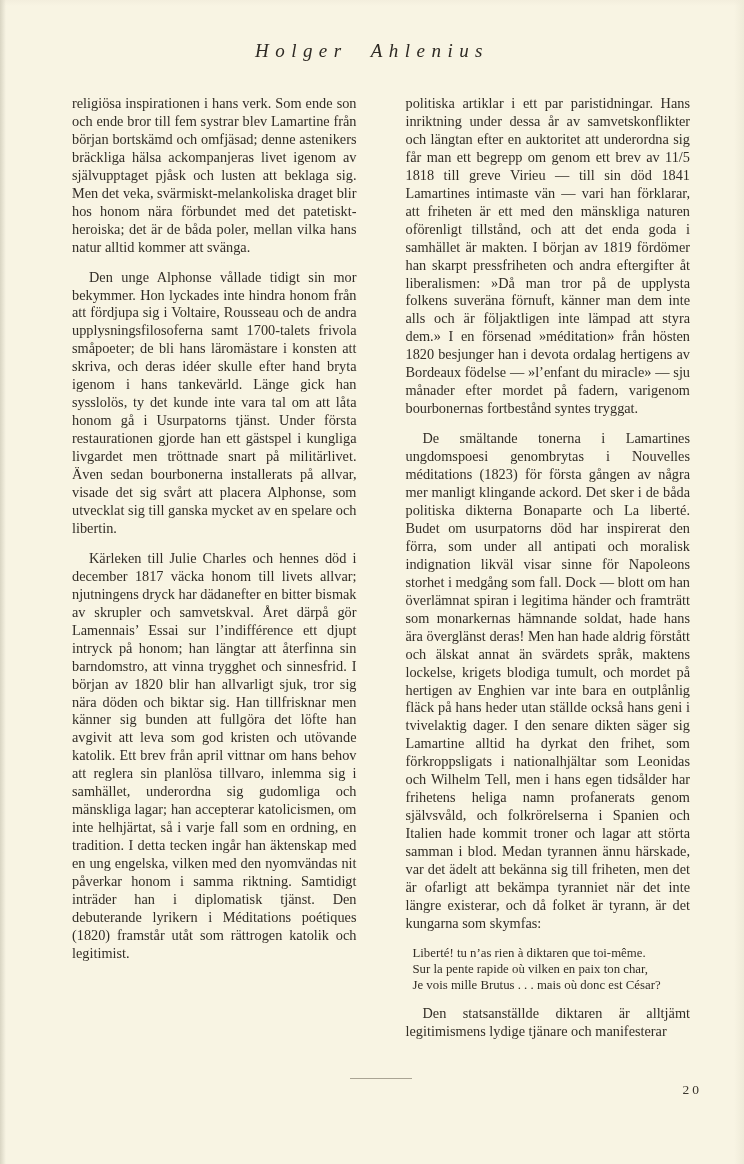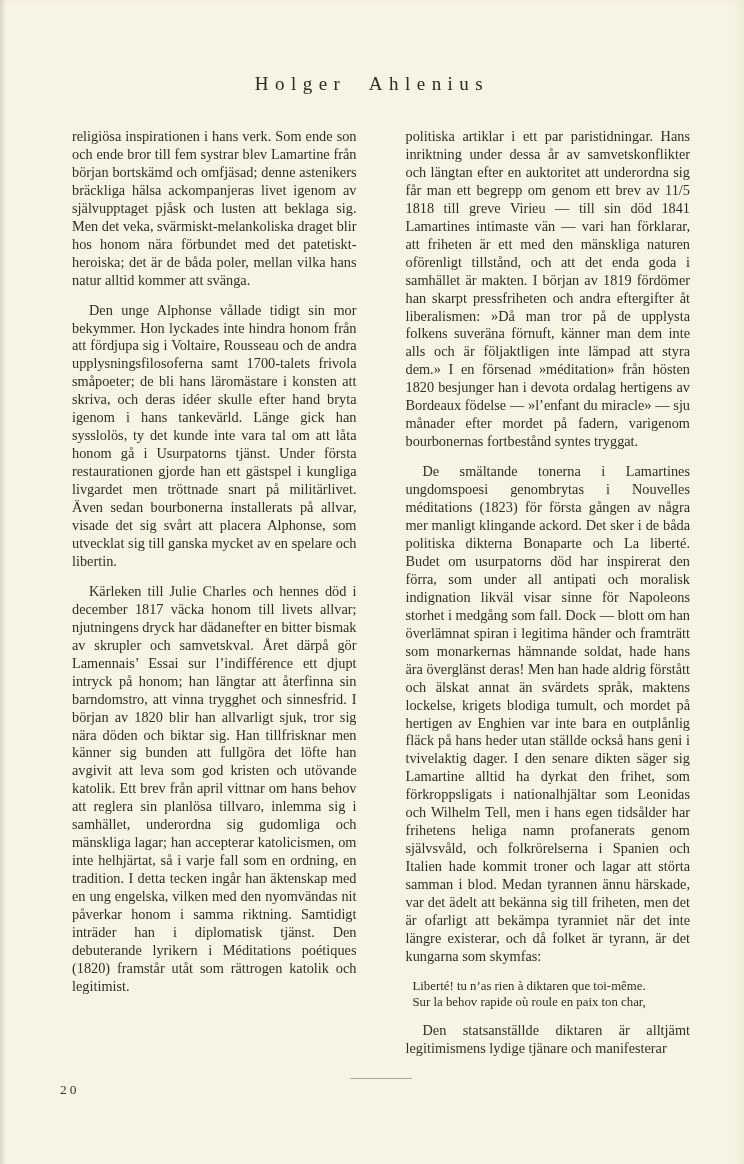--- a/index.html
+++ b/index.html
@@ -12,22 +12,23 @@
   }
   .page {
     position: absolute; inset: 0;
     background:
       linear-gradient(90deg, #d9d5c3 0px, rgba(248,244,227,0) 6px),
       linear-gradient(270deg, #efebd9 0px, rgba(248,244,227,0) 10px),
       linear-gradient(180deg, #f3eedd 0px, rgba(248,244,227,0) 6px),
       #f8f4e3;
   }
   .running-header {
-    margin-top: 73px;
+    margin-top: 40px;
     text-align: center;
+    font-style: italic;
     font-size: 19px;
     letter-spacing: 0.34em;
     word-spacing: 0.65em;
     color: #2e2a24;
   }
   .columns {
     display: flex;
     gap: 25px;
     margin: 21px 42px 0 60px;
     height: 992px;
@@ -47,21 +48,21 @@
   .verse {
     font-size: 12.8px;
     line-height: 16.2px;
     margin: 3px 0 3px 19px;
     text-align: left;
   }
   .footer {
     position: absolute;
     left: 60px; right: 42px;
     top: 1078px;
-    text-align: left;
+    text-align: right;
   }
   .footer-rule {
     width: 62px;
     margin: 0 auto 3px auto;
     border-top: 1px solid #aaa494;
     height: 0;
   }
   .page-number {
     font-size: 13.5px;
     letter-spacing: 3px;
@@ -78,21 +79,22 @@
     <div class="col" id="col-left">
         <p class="para"><span>religiösa inspirationen i hans verk. Som ende son och ende bror till fem systrar blev Lamartine från början bortskämd och omfjäsad; denne astenikers bräckliga hälsa ackompanjeras livet igenom av självupptaget pjåsk och lusten att beklaga sig. Men det veka, svärmiskt-melankoliska draget blir hos honom nära förbundet med det patetiskt-heroiska; det är de båda poler, mellan vilka hans natur alltid kommer att svänga.</span></p>
         <p class="para indent"><span>Den unge Alphonse vållade tidigt sin mor bekymmer. Hon lyckades inte hindra honom från att fördjupa sig i Voltaire, Rousseau och de andra upplysningsfilosoferna samt 1700-talets frivola småpoeter; de bli hans läromästare i konsten att skriva, och deras idéer skulle efter hand bryta igenom i hans tankevärld. Länge gick han sysslolös, ty det kunde inte vara tal om att låta honom gå i Usurpatorns tjänst. Under första restaurationen gjorde han ett gästspel i kungliga livgardet men tröttnade snart på militärlivet. Även sedan bourbonerna installerats på allvar, visade det sig svårt att placera Alphonse, som utvecklat sig till ganska mycket av en spelare och libertin.</span></p>
         <p class="para indent"><span>Kärleken till Julie Charles och hennes död i december 1817 väcka honom till livets allvar; njutningens dryck har dädanefter en bitter bismak av skrupler och samvetskval. Året därpå gör Lamennais’ </span><span class="it">Essai sur l’indifférence</span><span> ett djupt intryck på honom; han längtar att återfinna sin barndomstro, att vinna trygghet och sinnesfrid. I början av 1820 blir han allvarligt sjuk, tror sig nära döden och biktar sig. Han tillfrisknar men känner sig bunden att fullgöra det löfte han avgivit att leva som god kristen och utövande katolik. Ett brev från april vittnar om hans behov att reglera sin planlösa tillvaro, inlemma sig i samhället, underordna sig gudomliga och mänskliga lagar; han accepterar katolicismen, om inte helhjärtat, så i varje fall som en ordning, en tradition. I detta tecken ingår han äktenskap med en ung engelska, vilken med den nyomvändas nit påverkar honom i samma riktning. Samtidigt inträder han i diplomatisk tjänst. Den debuterande lyrikern i </span><span class="it">Méditations poétiques</span><span> (1820) framstår utåt som rättrogen katolik och legitimist.</span></p>
       </div>
     <div class="col" id="col-right">
         <p class="para"><span>politiska artiklar i ett par paristidningar. Hans inriktning under dessa år av samvetskonflikter och längtan efter en auktoritet att underordna sig får man ett begrepp om genom ett brev av 11/5 1818 till greve Virieu — till sin död 1841 Lamartines intimaste vän — vari han förklarar, att friheten är ett med den mänskliga naturen oförenligt tillstånd, och att det enda goda i samhället är makten. I början av 1819 fördömer han skarpt pressfriheten och andra eftergifter åt liberalismen: »Då man tror på de upplysta folkens suveräna förnuft, känner man dem inte alls och är följaktligen inte lämpad att styra dem.» I en försenad »méditation» från hösten 1820 besjunger han i devota ordalag hertigens av Bordeaux födelse — »l’enfant du miracle» — sju månader efter mordet på fadern, varigenom bourbonernas fortbestånd syntes tryggat.</span></p>
         <p class="para indent"><span>De smältande tonerna i Lamartines ungdomspoesi genombrytas i </span><span class="it">Nouvelles méditations</span><span> (1823) för första gången av några mer manligt klingande ackord. Det sker i de båda politiska dikterna </span><span class="it">Bonaparte</span><span> och </span><span class="it">La liberté</span><span>. Budet om usurpatorns död har inspirerat den förra, som under all antipati och moralisk indignation likväl visar sinne för Napoleons storhet i medgång som fall. Dock — blott om han överlämnat spiran i legitima händer och framträtt som monarkernas hämnande soldat, hade hans ära överglänst deras! Men han hade aldrig förstått och älskat annat än svärdets språk, maktens lockelse, krigets blodiga tumult, och mordet på hertigen av Enghien var inte bara en outplånlig fläck på hans heder utan ställde också hans geni i tvivelaktig dager. I den senare dikten säger sig Lamartine alltid ha dyrkat den frihet, som förkroppsligats i nationalhjältar som Leonidas och Wilhelm Tell, men i hans egen tidsålder har frihetens heliga namn profanerats genom självsvåld, och folkrörelserna i Spanien och Italien hade kommit troner och lagar att störta samman i blod. Medan tyrannen ännu härskade, var det ädelt att bekänna sig till friheten, men det är ofarligt att bekämpa tyranniet när det inte längre existerar, och då folket är tyrann, är det kungarna som skymfas:</span></p>
         <div class="verse">
           <div>Liberté! tu n’as rien à diktaren que toi-même.</div>
-          <div>Sur la behov rapide où roule en paix ton char,</div>
+          <div>Sur la pente rapide où vilken en paix ton char,</div>
+          <div>Je vois mille Brutus . . . mais où donc est César?</div>
         </div>
         <p class="para indent"><span>Den statsanställde diktaren är alltjämt legitimismens lydige tjänare och manifesterar</span></p>
       </div>
   </div>
 
   <div class="footer">
     <div class="footer-rule"></div>
     <div class="page-number">20</div>
   </div>
 </div>

